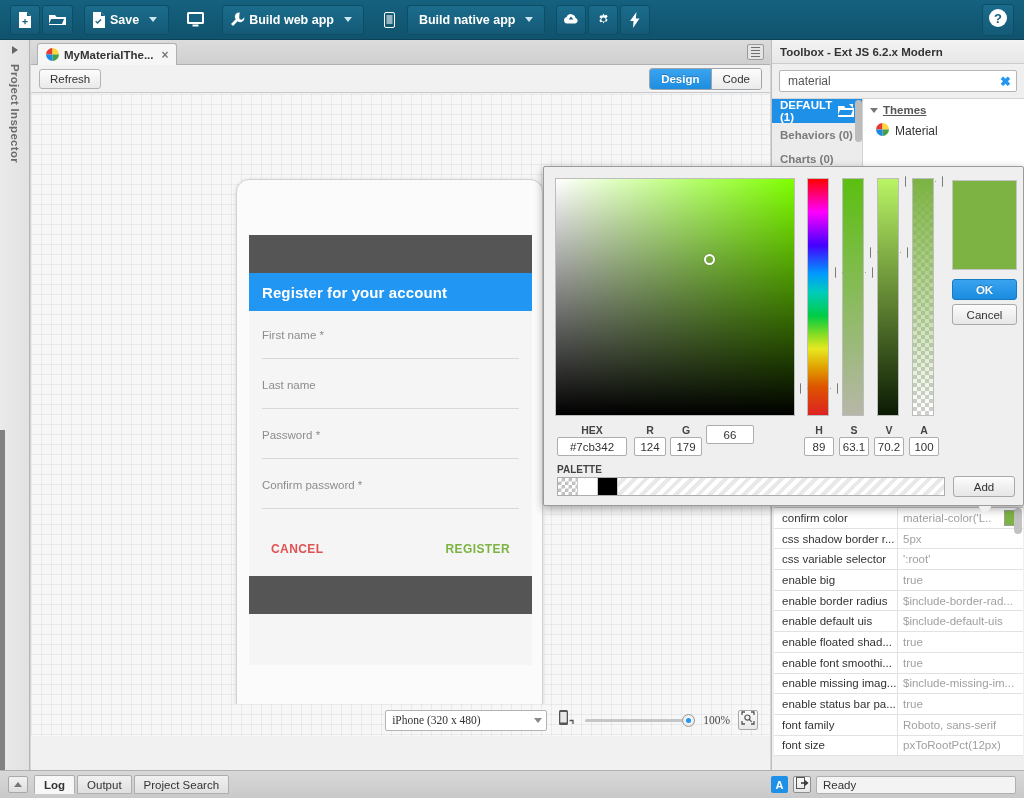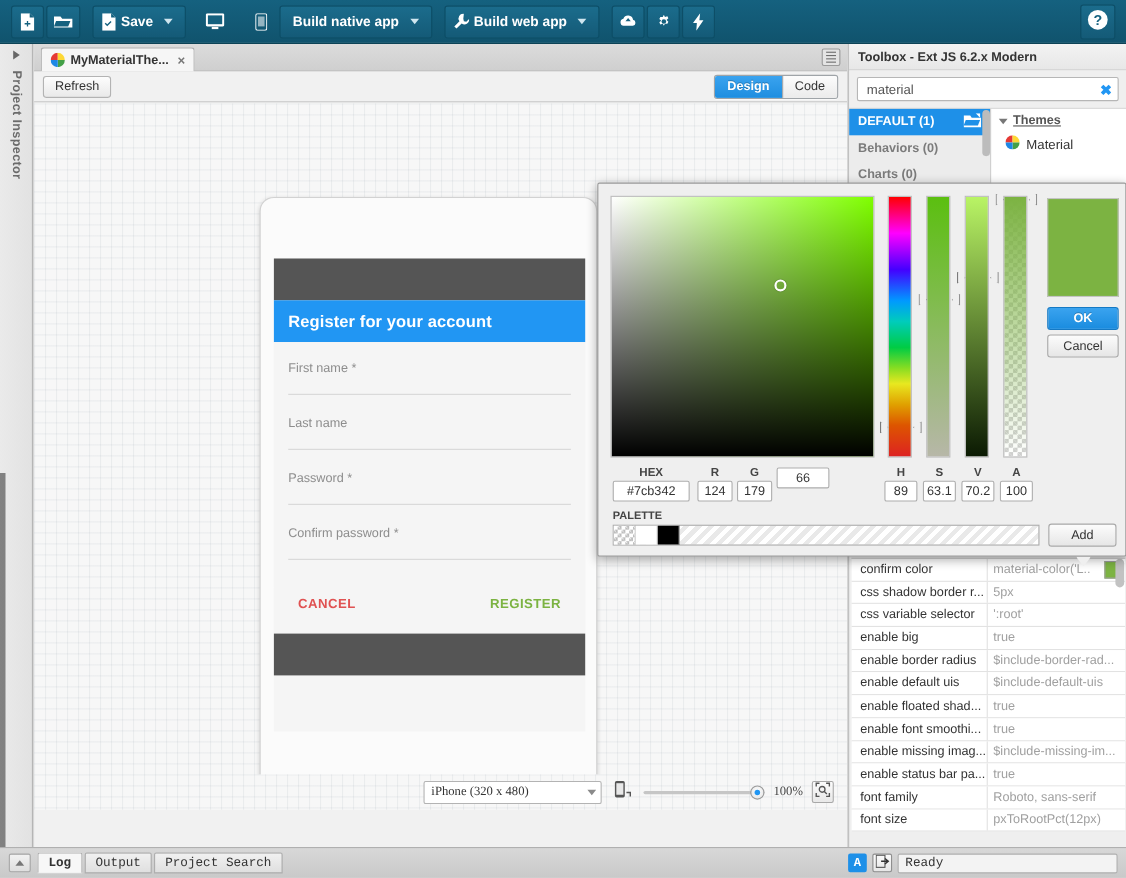--- a/index.html
+++ b/index.html
@@ -167,21 +167,21 @@
               background:linear-gradient(#f3f3f3,#e7e7e7); border-bottom:1px solid #cdcdcd; }
   #tb-search-wrap { padding:6px 7px; background:#efefef; }
   #tb-search {
     height:22px; background:#fff; border:1px solid #b6b6b6; border-radius:2px;
     display:flex; align-items:center; padding:0 6px; position:relative;
   }
   #tb-search input { border:none; outline:none; font-size:12px; color:#555; width:200px;
                      font-family:"Liberation Sans", sans-serif; background:transparent; }
   #clear-search { position:absolute; right:5px; color:#2196f3; font-weight:bold; font-size:13px; cursor:pointer; }
   #tb-body { display:flex; height:72px; border-top:1px solid #d4d4d4; border-bottom:1px solid #c6c6c6; }
-  #tb-cats { width:129px; background:#ececec; border-right:1px solid #d0d0d0; position:relative; }
+  #tb-cats { width:91px; background:#ececec; border-right:1px solid #d0d0d0; position:relative; }
   .cat { height:24px; display:flex; align-items:center; padding:0 8px; font-size:11.5px;
          font-weight:bold; color:#7b7b7b; cursor:pointer; }
   .cat.sel { background:#1e90e8; color:#fff; }
   .cat .folder { margin-left:auto; }
   #cats-scroll { position:absolute; right:0; top:1px; width:7px; height:42px; background:#bcbcbc; border-radius:4px;}
   #tb-items { flex:1; background:#fff; }
   .grp-head { height:22px; display:flex; align-items:center; gap:5px; padding:0 7px;
               font-size:11.5px; font-weight:bold; color:#555;text-decoration:underline; }
   .grp-head .tri { width:0;height:0;border-left:4px solid transparent;border-right:4px solid transparent;
                    border-top:5px solid #777; }
@@ -194,21 +194,21 @@
               font-size:11.5px; color:#333; border-right:1px solid #e2e2e2; white-space:nowrap; overflow:hidden; }
   .prow .pv { flex:1; padding:0 4px 0 5px; display:flex; align-items:center;
               font-size:11.5px; color:#a0a0a0; white-space:nowrap; overflow:hidden; position:relative; }
   .prow .swatch { position:absolute; right:3px; top:2px; width:16px; height:16px;
                   background:#7cb342; border:1px solid #9d9d9d; }
   #prop-scroll { position:absolute; right:1px; top:0; width:8px; height:26px; background:#c2c2c2; border-radius:4px;}
 
   
   #bottom { position:absolute; left:0; top:770px; width:1024px; height:28px;
             background:linear-gradient(#d8d8d8,#c9c9c9); border-top:1px solid #b0b0b0;
-            display:flex; align-items:center; padding:0 8px;font-family:Liberation Mono, monospace; }
+            display:flex; align-items:center; padding:0 8px; }
   #collapse-btn { width:20px;height:17px;border:1px solid #a8a8a8;border-radius:2px;
             background:linear-gradient(#f2f2f2,#dedede); display:flex;align-items:center;justify-content:center;
             margin-right:6px; cursor:pointer;}
   #collapse-btn .up { width:0;height:0;border-left:4px solid transparent;border-right:4px solid transparent;
             border-bottom:5px solid #777; }
   .btab { height:19px; padding:0 9px; display:flex;align-items:center; font-size:11.5px; color:#333;
           background:linear-gradient(#f1f1f1,#dfdfdf); border:1px solid #aeaeae; border-radius:2px 2px 0 0;
           margin-right:2px; cursor:pointer;}
   .btab.on { background:#f7f7f7; font-weight:bold; border-bottom-color:#f7f7f7; }
   #status-right { margin-left:auto; display:flex; align-items:center; gap:5px; }
@@ -332,42 +332,42 @@
         <svg width="17" height="15" viewBox="0 0 17 15">
             <rect x="0" y="0" width="17" height="12" rx="1.5" fill="#fff"></rect>
             <rect x="2" y="2" width="13" height="8" fill="#15617f"></rect>
             <rect x="5.5" y="12.5" width="6" height="2" fill="#fff"></rect>
           </svg>
       </span>
     </div>
   </div>
 
   <div class="tgroup">
+    <div class="tbtn">
+      <span>
+        <svg width="15" height="15" viewBox="0 0 15 15">
+            <path fill="#fff" d="M9.7.6a4.2 4.2 0 00-4 6.7L1 12l2 2 4.7-4.7a4.2 4.2 0 006.7-4l-2.5 2.5-2.2-.5-.5-2.2z"></path>
+          </svg>
+      </span>
+      <span class="lbl">Build web app</span>
+      <span class="caret"></span>
+    </div>
+  </div>
+
+  <div class="tgroup">
     <div class="tbtn flat nolabel">
       <span>
         <svg width="11" height="16" viewBox="0 0 11 16">
             <rect x="0.5" y="0.5" width="10" height="15" rx="1.5" fill="none" stroke="#fff"></rect>
             <rect x="2.5" y="3" width="6" height="9" fill="#fff" opacity=".55"></rect>
           </svg>
       </span>
     </div>
     <div class="tbtn">
       <span class="lbl">Build native app</span>
-      <span class="caret"></span>
-    </div>
-  </div>
-
-  <div class="tgroup">
-    <div class="tbtn">
-      <span>
-        <svg width="15" height="15" viewBox="0 0 15 15">
-            <path fill="#fff" d="M9.7.6a4.2 4.2 0 00-4 6.7L1 12l2 2 4.7-4.7a4.2 4.2 0 006.7-4l-2.5 2.5-2.2-.5-.5-2.2z"></path>
-          </svg>
-      </span>
-      <span class="lbl">Build web app</span>
       <span class="caret"></span>
     </div>
   </div>
 
   <div class="tgroup">
     <div class="tbtn nolabel">
       <span>
         <svg width="16" height="13" viewBox="0 0 16 13">
             <path fill="#fff" d="M12.5 5A4.6 4.6 0 003.7 4 3.3 3.3 0 004 10.5h8.3a2.8 2.8 0 00.2-5.5z"></path>
             <path fill="#15617f" d="M8 3.4l2.4 3H5.6z"></path>

